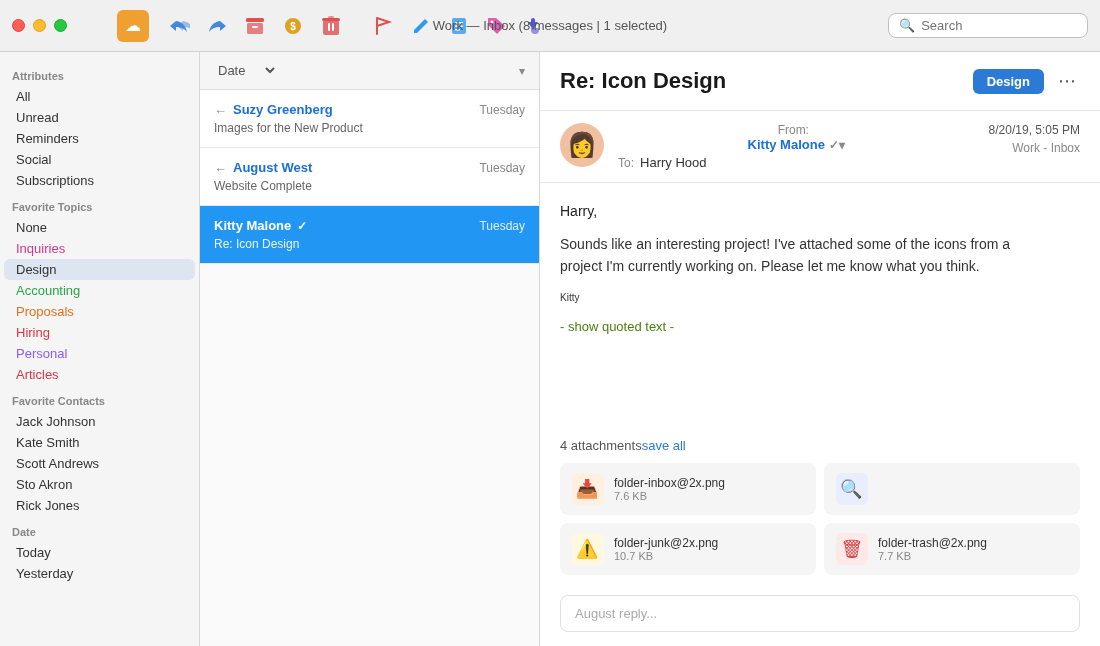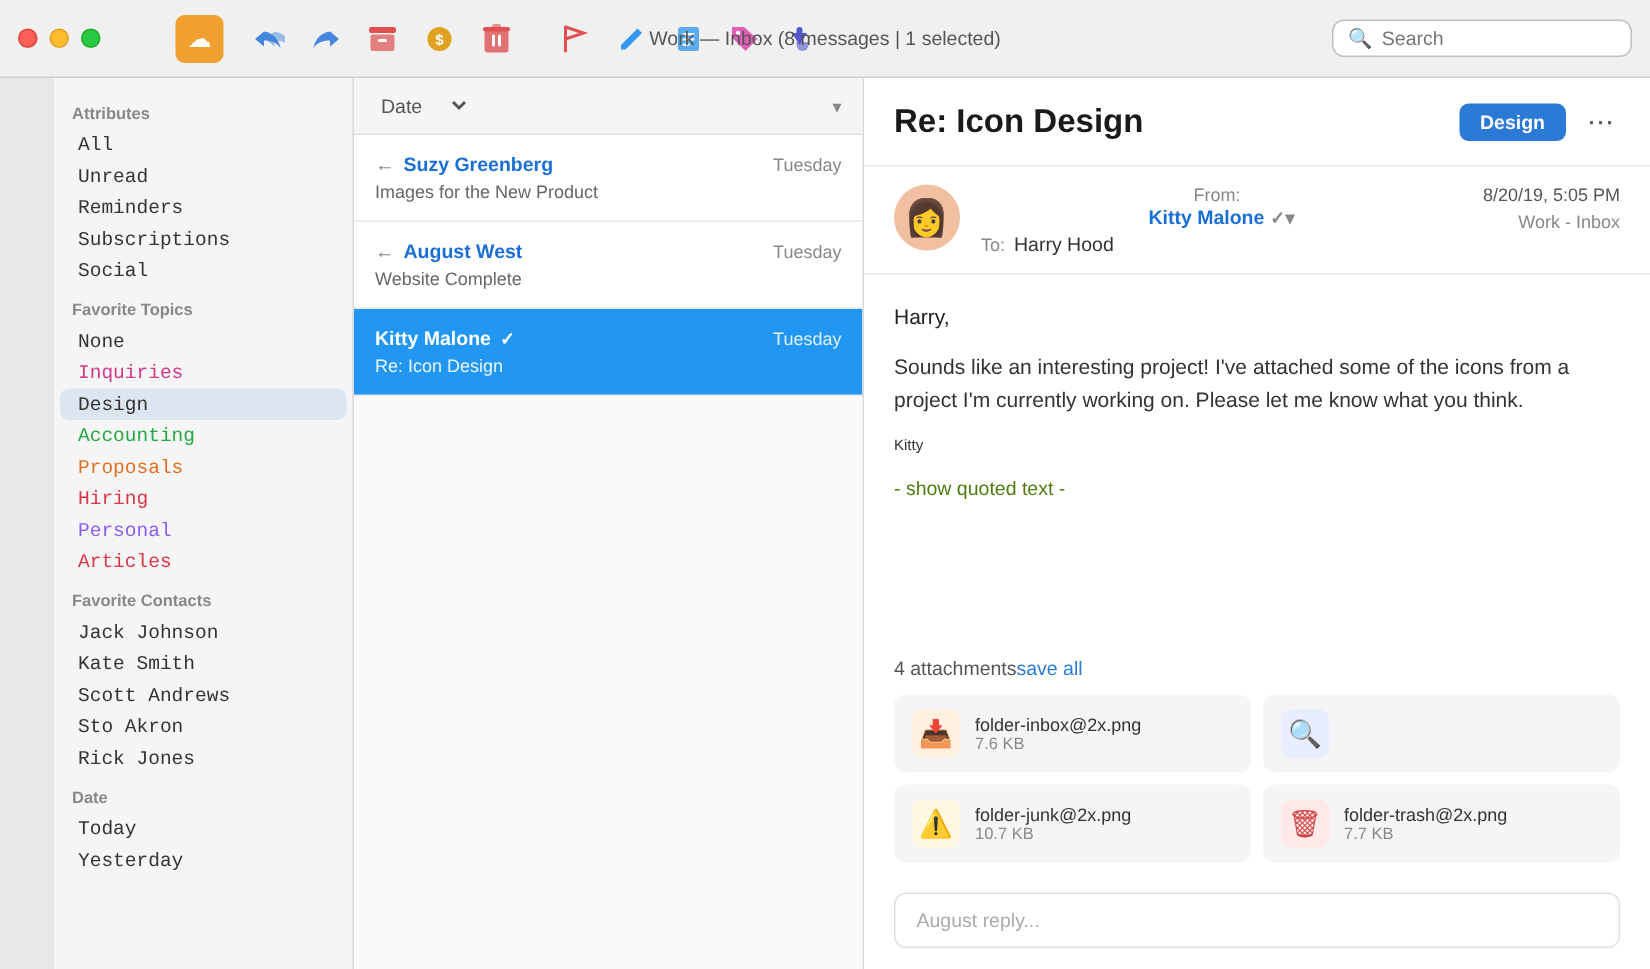--- a/index.html
+++ b/index.html
@@ -105,37 +105,35 @@
     }
 
     
     .sidebar {
       width: 200px;
       background: #f5f5f5;
       border-right: 1px solid #d8d8d8;
       overflow-y: auto;
       flex-shrink: 0;
       padding: 8px 0;
-      margin-left: 36px;
     }
     .sidebar-section-title {
       font-size: 11px;
       font-weight: 600;
       color: #888;
       padding: 10px 12px 4px 12px;
       text-transform: capitalize;
     }
     .sidebar-item {
       padding: 3px 12px;
       font-size: 13px;
       color: #333;
       cursor: pointer;
       border-radius: 6px;
       margin: 0 4px;
-      font-family: Liberation Mono, monospace;
     }
     .sidebar-item.active { background: #dde5f0; }
     .sidebar-item.color-pink { color: #d0388a; }
     .sidebar-item.color-green { color: #28a745; }
     .sidebar-item.color-orange { color: #e07020; }
     .sidebar-item.color-purple { color: #8b5cf6; }
     .sidebar-item.color-red { color: #dc3545; }
 
     
     .message-list {
@@ -456,22 +454,22 @@
   </div>
 </div>
 
 <div class="main-layout">
 
   <div class="sidebar">
     <div class="sidebar-section-title">Attributes</div>
     <div class="sidebar-item">All</div>
     <div class="sidebar-item">Unread</div>
     <div class="sidebar-item">Reminders</div>
+    <div class="sidebar-item">Social</div>
     <div class="sidebar-item">Subscriptions</div>
-    <div class="sidebar-item">Social</div>
 
     <div class="sidebar-section-title">Favorite Topics</div>
     <div class="sidebar-item">None</div>
     <div class="sidebar-item color-pink">Inquiries</div>
     <div class="sidebar-item active">Design</div>
     <div class="sidebar-item color-green">Accounting</div>
     <div class="sidebar-item color-orange">Proposals</div>
     <div class="sidebar-item color-red">Hiring</div>
     <div class="sidebar-item color-purple">Personal</div>
     <div class="sidebar-item color-red">Articles</div>

